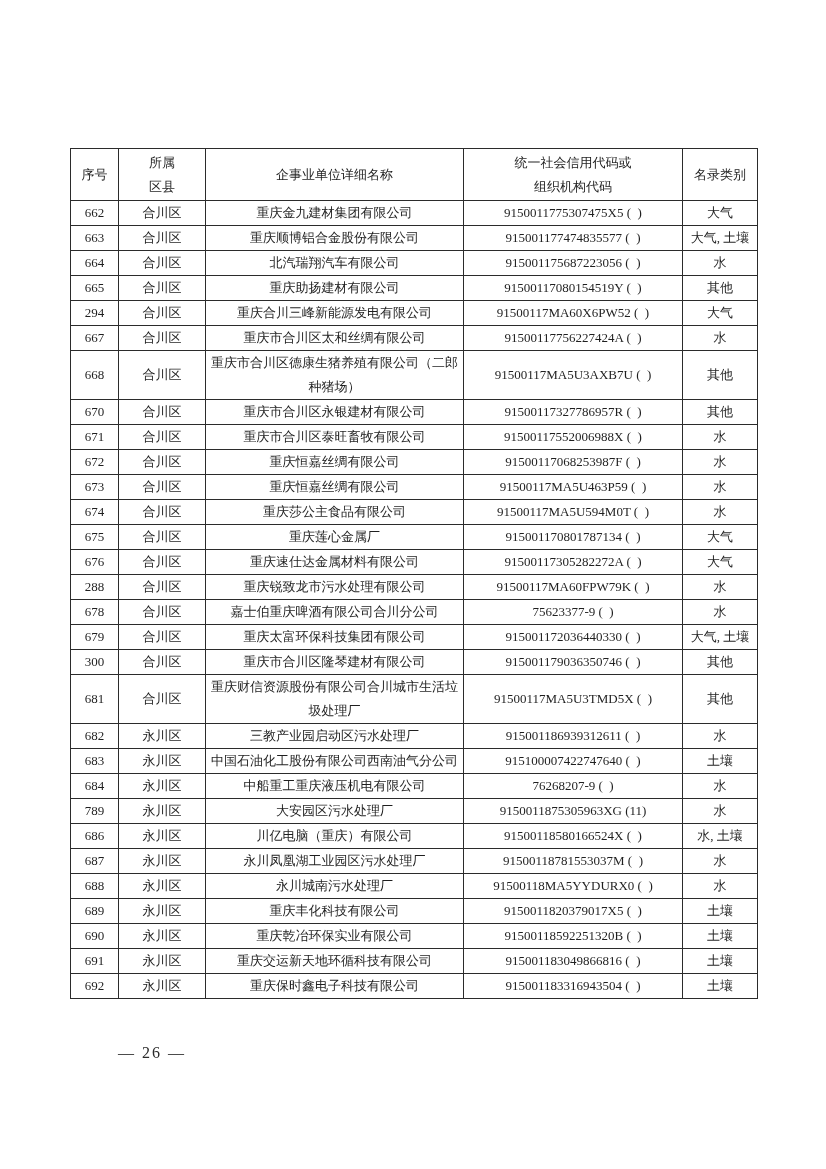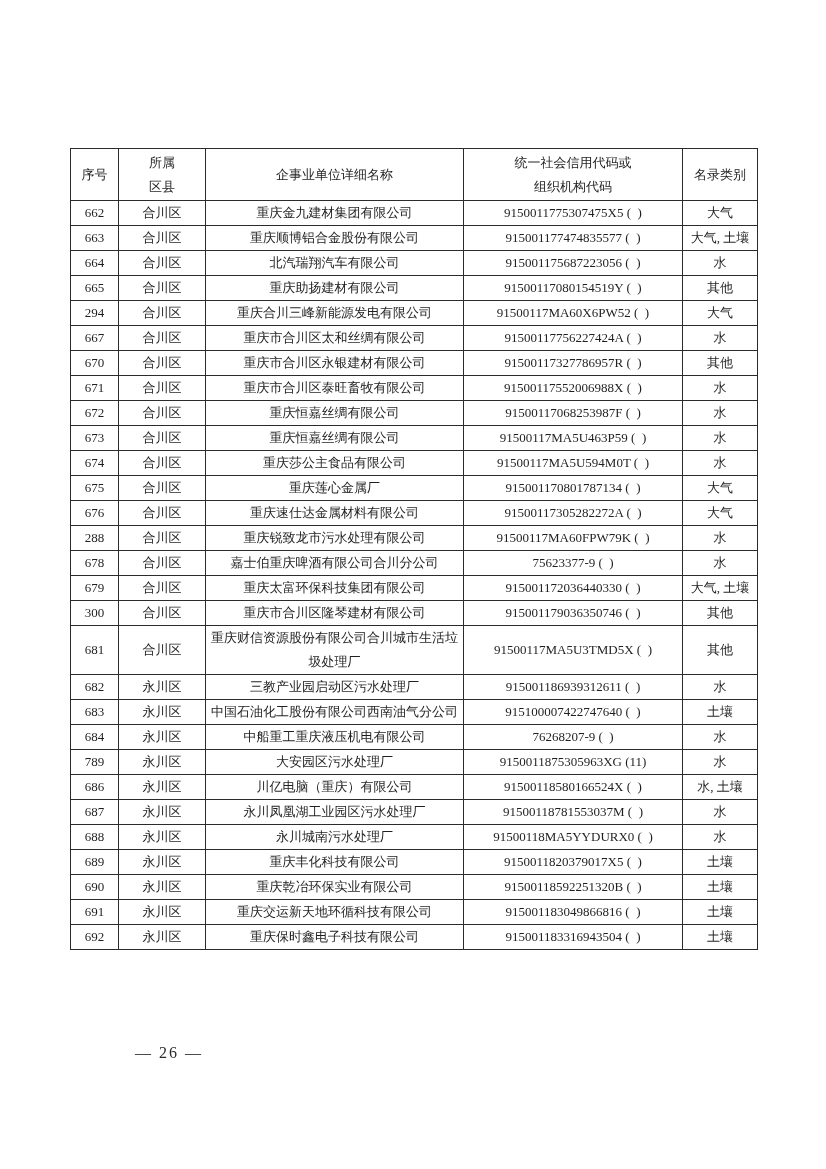--- a/index.html
+++ b/index.html
@@ -46,21 +46,21 @@
     line-height: 24px;
   }
   td.cell-no, td.cell-code {
     font-family: "Liberation Serif", "DejaVu Serif", serif;
   }
   td.cell-code { white-space: pre; }
   td.cell-name { line-height: 24px; }
   .footer-pageno {
     position: absolute;
     top: 1044px;
-    left: 135px;
+    left: 118px;
     font-size: 16px;
     letter-spacing: 2px;
     color: #2b2b2b;
     font-family: "Liberation Serif", "DejaVu Serif", serif;
   }
 </style>
 </head>
 <body>
 
 <div class="page">
@@ -121,20 +121,27 @@
     <td class="cell-category">大气</td>
   </tr>
         <tr>
     <td class="cell-no">667</td>
     <td class="cell-district">合川区</td>
     <td class="cell-name">重庆市合川区太和丝绸有限公司</td>
     <td class="cell-code">91500117756227424A (  )</td>
     <td class="cell-category">水</td>
   </tr>
         <tr>
+    <td class="cell-no">668</td>
+    <td class="cell-district">合川区</td>
+    <td class="cell-name">重庆市合川区德康生猪养殖有限公司（二郎种猪场）</td>
+    <td class="cell-code">91500117MA5U3AXB7U (  )</td>
+    <td class="cell-category">其他</td>
+  </tr>
+        <tr>
     <td class="cell-no">670</td>
     <td class="cell-district">合川区</td>
     <td class="cell-name">重庆市合川区永银建材有限公司</td>
     <td class="cell-code">91500117327786957R (  )</td>
     <td class="cell-category">其他</td>
   </tr>
         <tr>
     <td class="cell-no">671</td>
     <td class="cell-district">合川区</td>
     <td class="cell-name">重庆市合川区泰旺畜牧有限公司</td>

